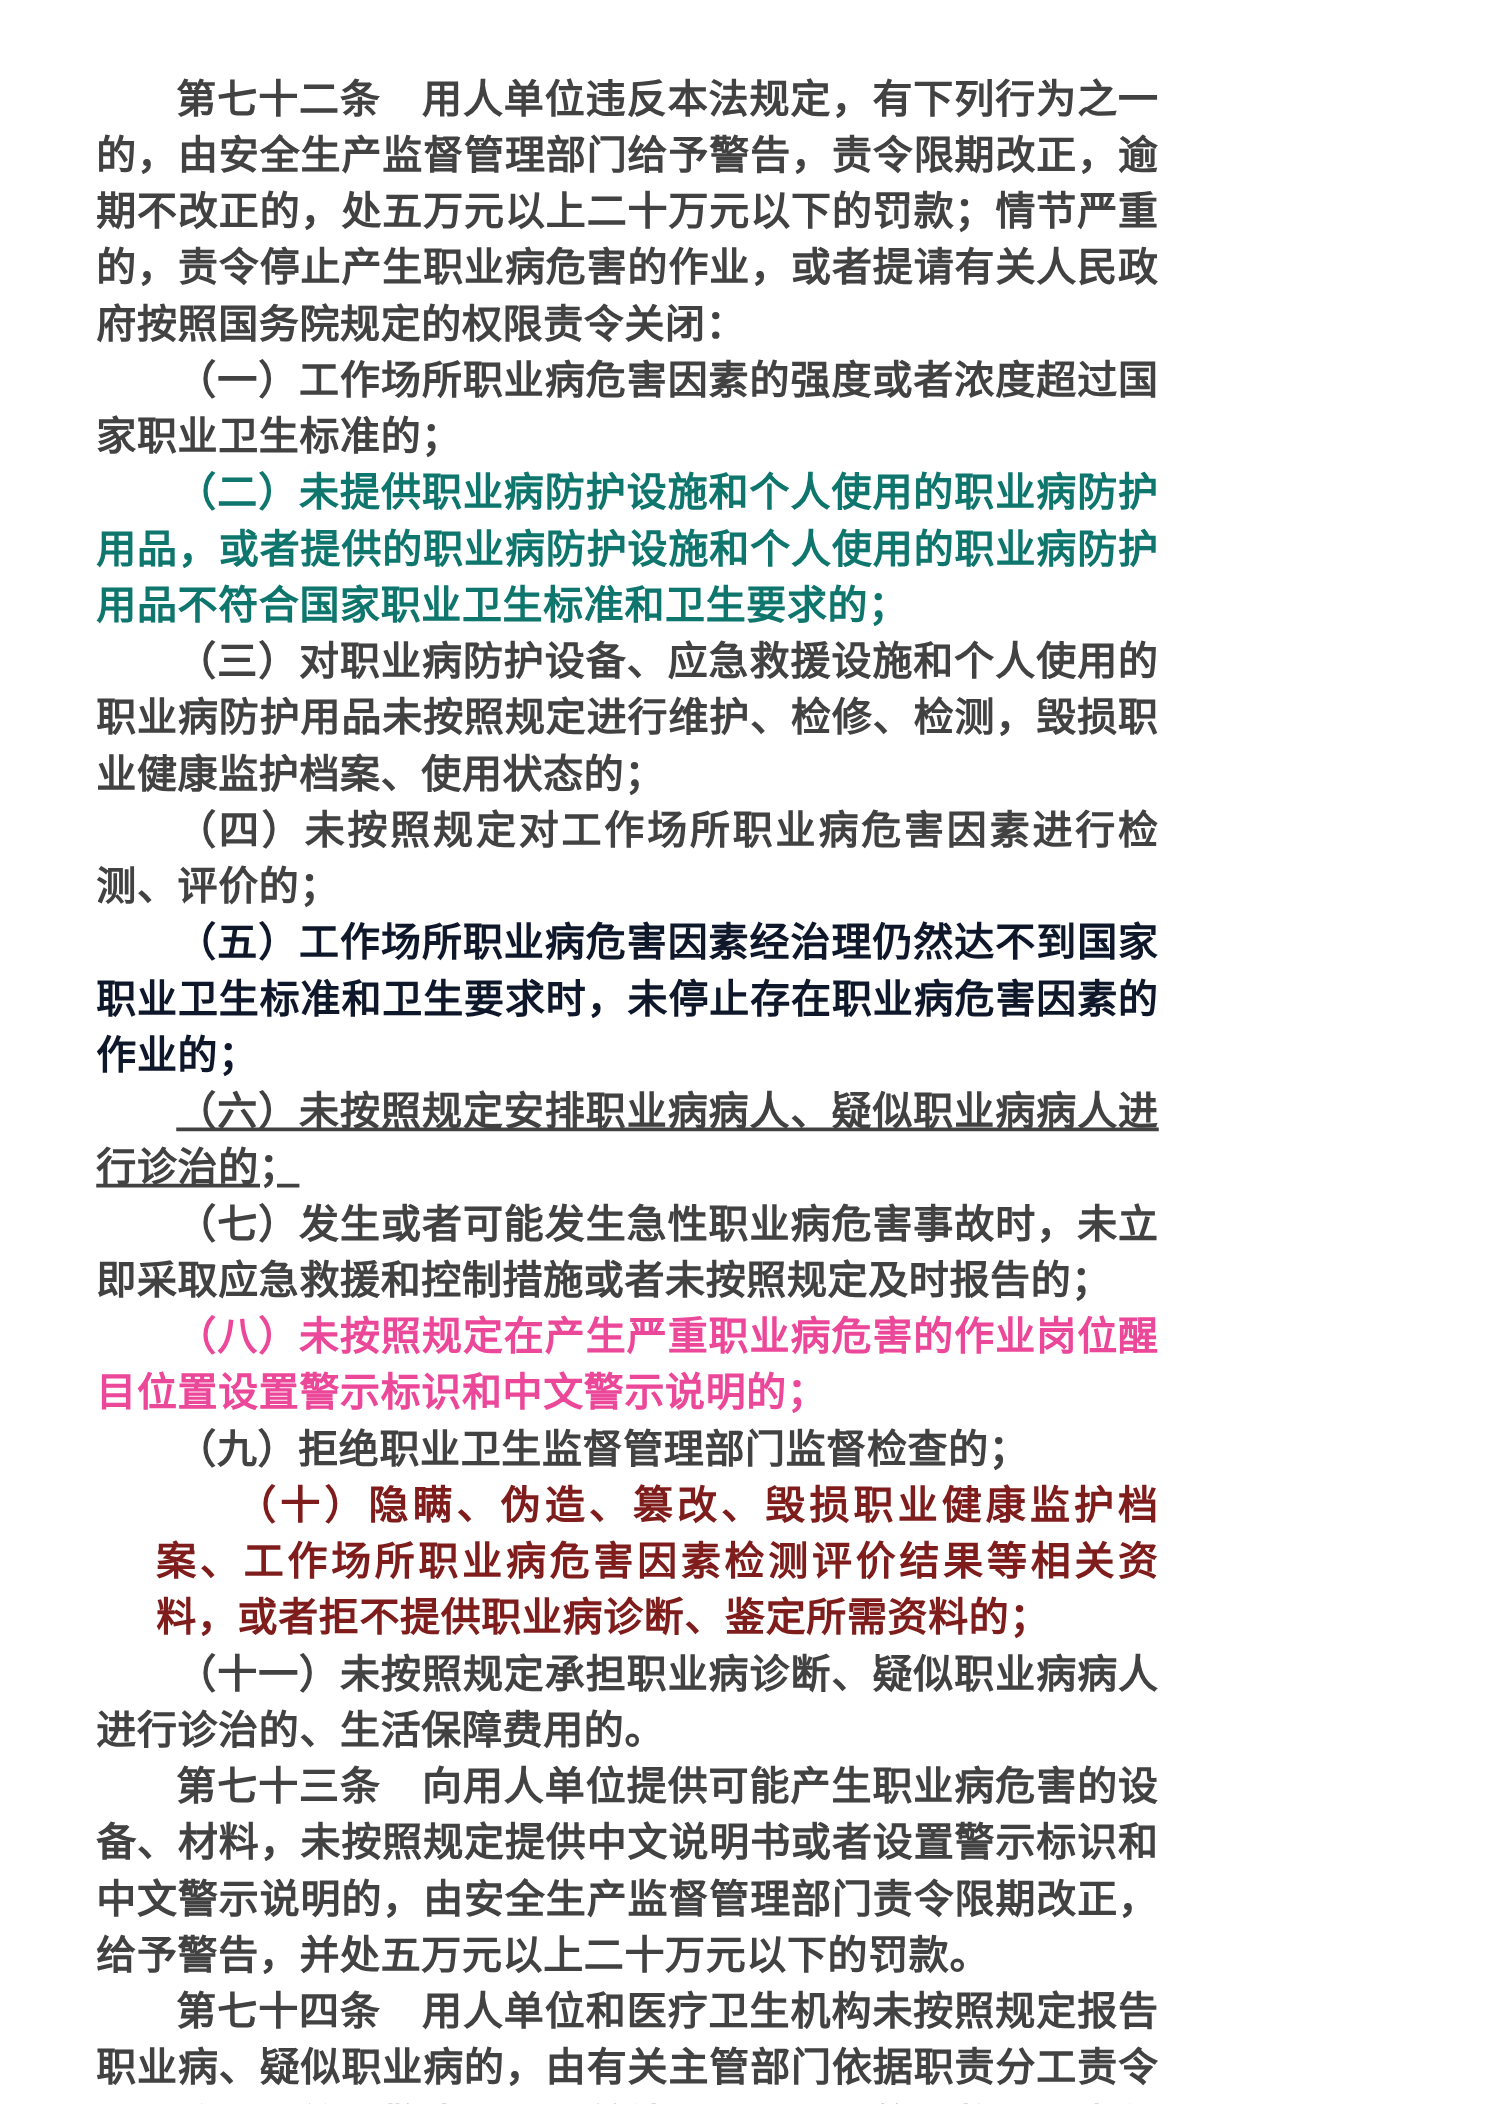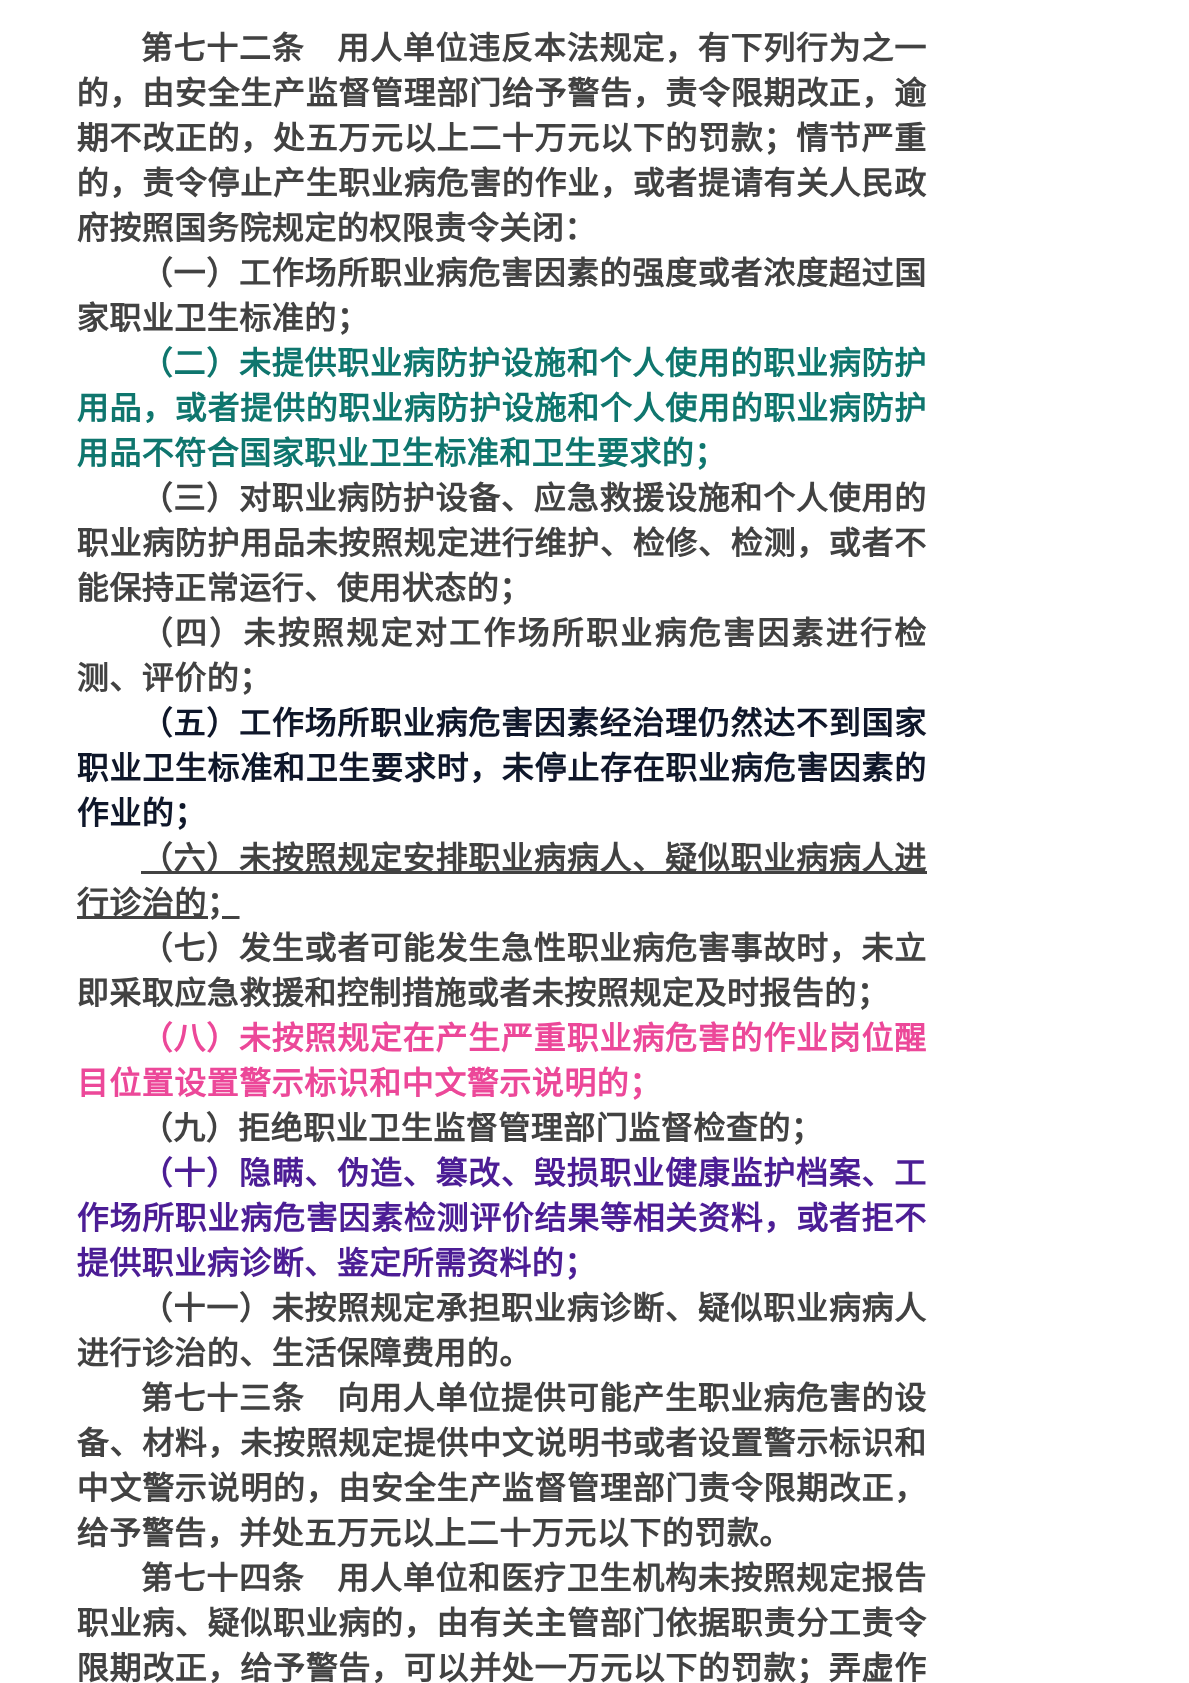--- a/index.html
+++ b/index.html
@@ -10,21 +10,21 @@
   body {
     width: 1189px;
     height: 1683px;
     overflow: hidden;
     font-family: "Liberation Sans", sans-serif;
   }
   .page {
     box-sizing: border-box;
     width: 1003px;
     height: 1683px;
-    padding: 26px 76px 0 77px;
+    padding: 57px 76px 0 77px;
     background: #ffffff;
   }
   .para {
     margin: 0;
     padding: 0;
     font-size: 32px;
     line-height: 45px;
     font-weight: bold;
     color: #424242;
     text-align: justify;
@@ -36,25 +36,25 @@
   }
 </style>
 </head>
 <body style="background: rgb(255, 255, 255);">
 
 <div class="page">
   <div>
       <p class="para" style="color: rgb(66, 66, 66);">第七十二条　用人单位违反本法规定，有下列行为之一的，由安全生产监督管理部门给予警告，责令限期改正，逾期不改正的，处五万元以上二十万元以下的罚款；情节严重的，责令停止产生职业病危害的作业，或者提请有关人民政府按照国务院规定的权限责令关闭：</p>
       <p class="para" style="color: rgb(66, 66, 66);">（一）工作场所职业病危害因素的强度或者浓度超过国家职业卫生标准的；</p>
       <p class="para" style="color: #0f766e;">（二）未提供职业病防护设施和个人使用的职业病防护用品，或者提供的职业病防护设施和个人使用的职业病防护用品不符合国家职业卫生标准和卫生要求的；</p>
-      <p class="para" style="color: rgb(66, 66, 66);">（三）对职业病防护设备、应急救援设施和个人使用的职业病防护用品未按照规定进行维护、检修、检测，或者不能保持正常运行、使用状态的；</p>
+      <p class="para" style="color: rgb(66, 66, 66);">（三）对职业病防护设备、应急救援设施和个人使用的职业病防护用品未按照规定进行维护、检修、检测，毁损职业健康监护档案、使用状态的；</p>
       <p class="para" style="color: rgb(66, 66, 66);">（四）未按照规定对工作场所职业病危害因素进行检测、评价的；</p>
       <p class="para" style="color: #0f172a;">（五）工作场所职业病危害因素经治理仍然达不到国家职业卫生标准和卫生要求时，未停止存在职业病危害因素的作业的；</p>
       <p class="para" style="color: rgb(66, 66, 66); text-decoration: underline;">（六）未按照规定安排职业病病人、疑似职业病病人进行诊治的；</p>
       <p class="para" style="color: rgb(66, 66, 66);">（七）发生或者可能发生急性职业病危害事故时，未立即采取应急救援和控制措施或者未按照规定及时报告的；</p>
       <p class="para" style="color: #ec4899;">（八）未按照规定在产生严重职业病危害的作业岗位醒目位置设置警示标识和中文警示说明的；</p>
       <p class="para" style="color: rgb(66, 66, 66);">（九）拒绝职业卫生监督管理部门监督检查的；</p>
-      <p class="para" style="color: #4c1d95;">（十）隐瞒、伪造、篡改、毁损职业健康监护档案、工作场所职业病危害因素检测评价结果等相关资料，或者拒不提供职业病诊断、鉴定所需资料的；</p>
+      <p class="para" style="color: #7f1d1d; margin-left: 48px;">（十）隐瞒、伪造、篡改、毁损职业健康监护档案、工作场所职业病危害因素检测评价结果等相关资料，或者拒不提供职业病诊断、鉴定所需资料的；</p>
       <p class="para" style="color: rgb(66, 66, 66);">（十一）未按照规定承担职业病诊断、疑似职业病病人进行诊治的、生活保障费用的。</p>
       <p class="para" style="color: rgb(66, 66, 66);">第七十三条　向用人单位提供可能产生职业病危害的设备、材料，未按照规定提供中文说明书或者设置警示标识和中文警示说明的，由安全生产监督管理部门责令限期改正，给予警告，并处五万元以上二十万元以下的罚款。</p>
       <p class="para" style="color: rgb(66, 66, 66);">第七十四条　用人单位和医疗卫生机构未按照规定报告职业病、疑似职业病的，由有关主管部门依据职责分工责令限期改正，给予警告，可以并处一万元以下的罚款；弄虚作假的，并处二万元以上五万元以下的罚</p>
     </div>
 </div>
 
 </body></html>

